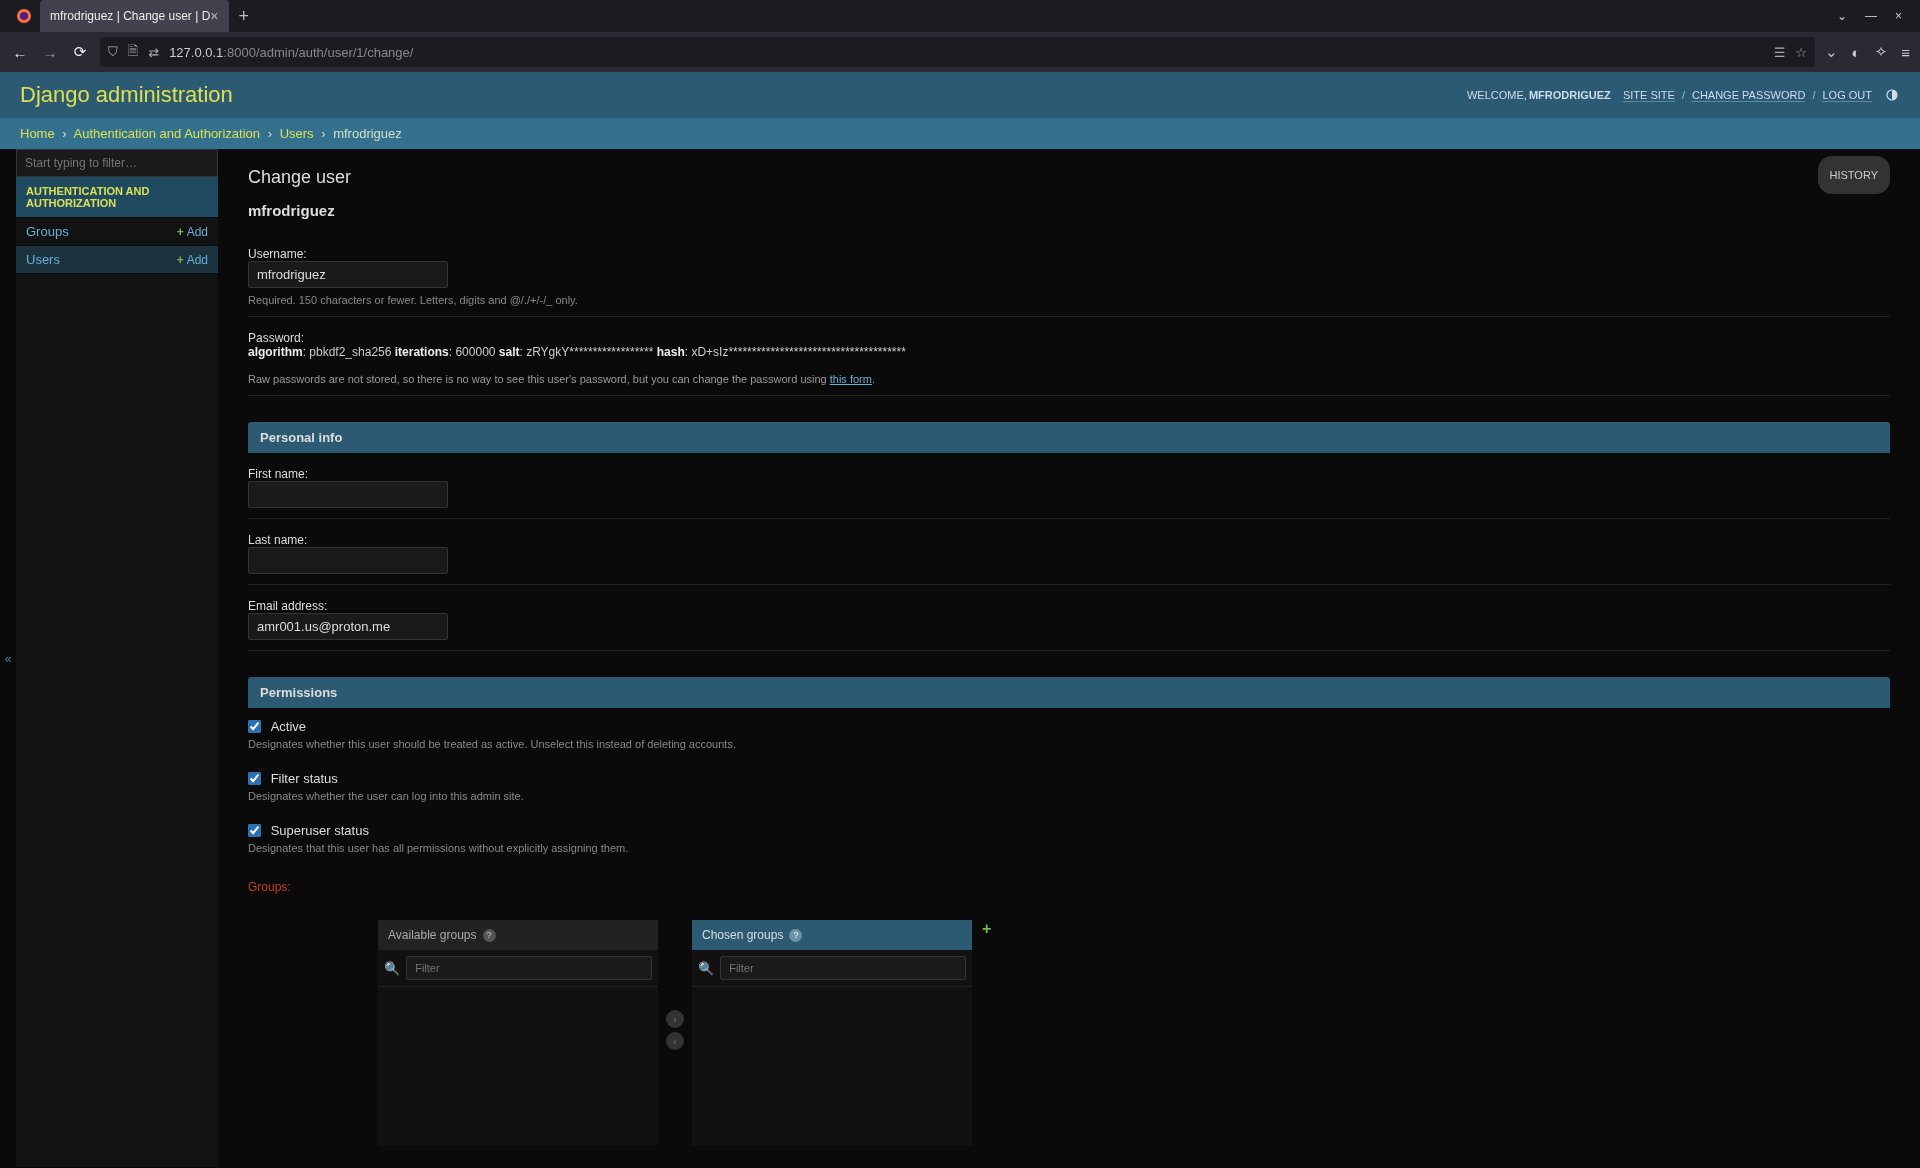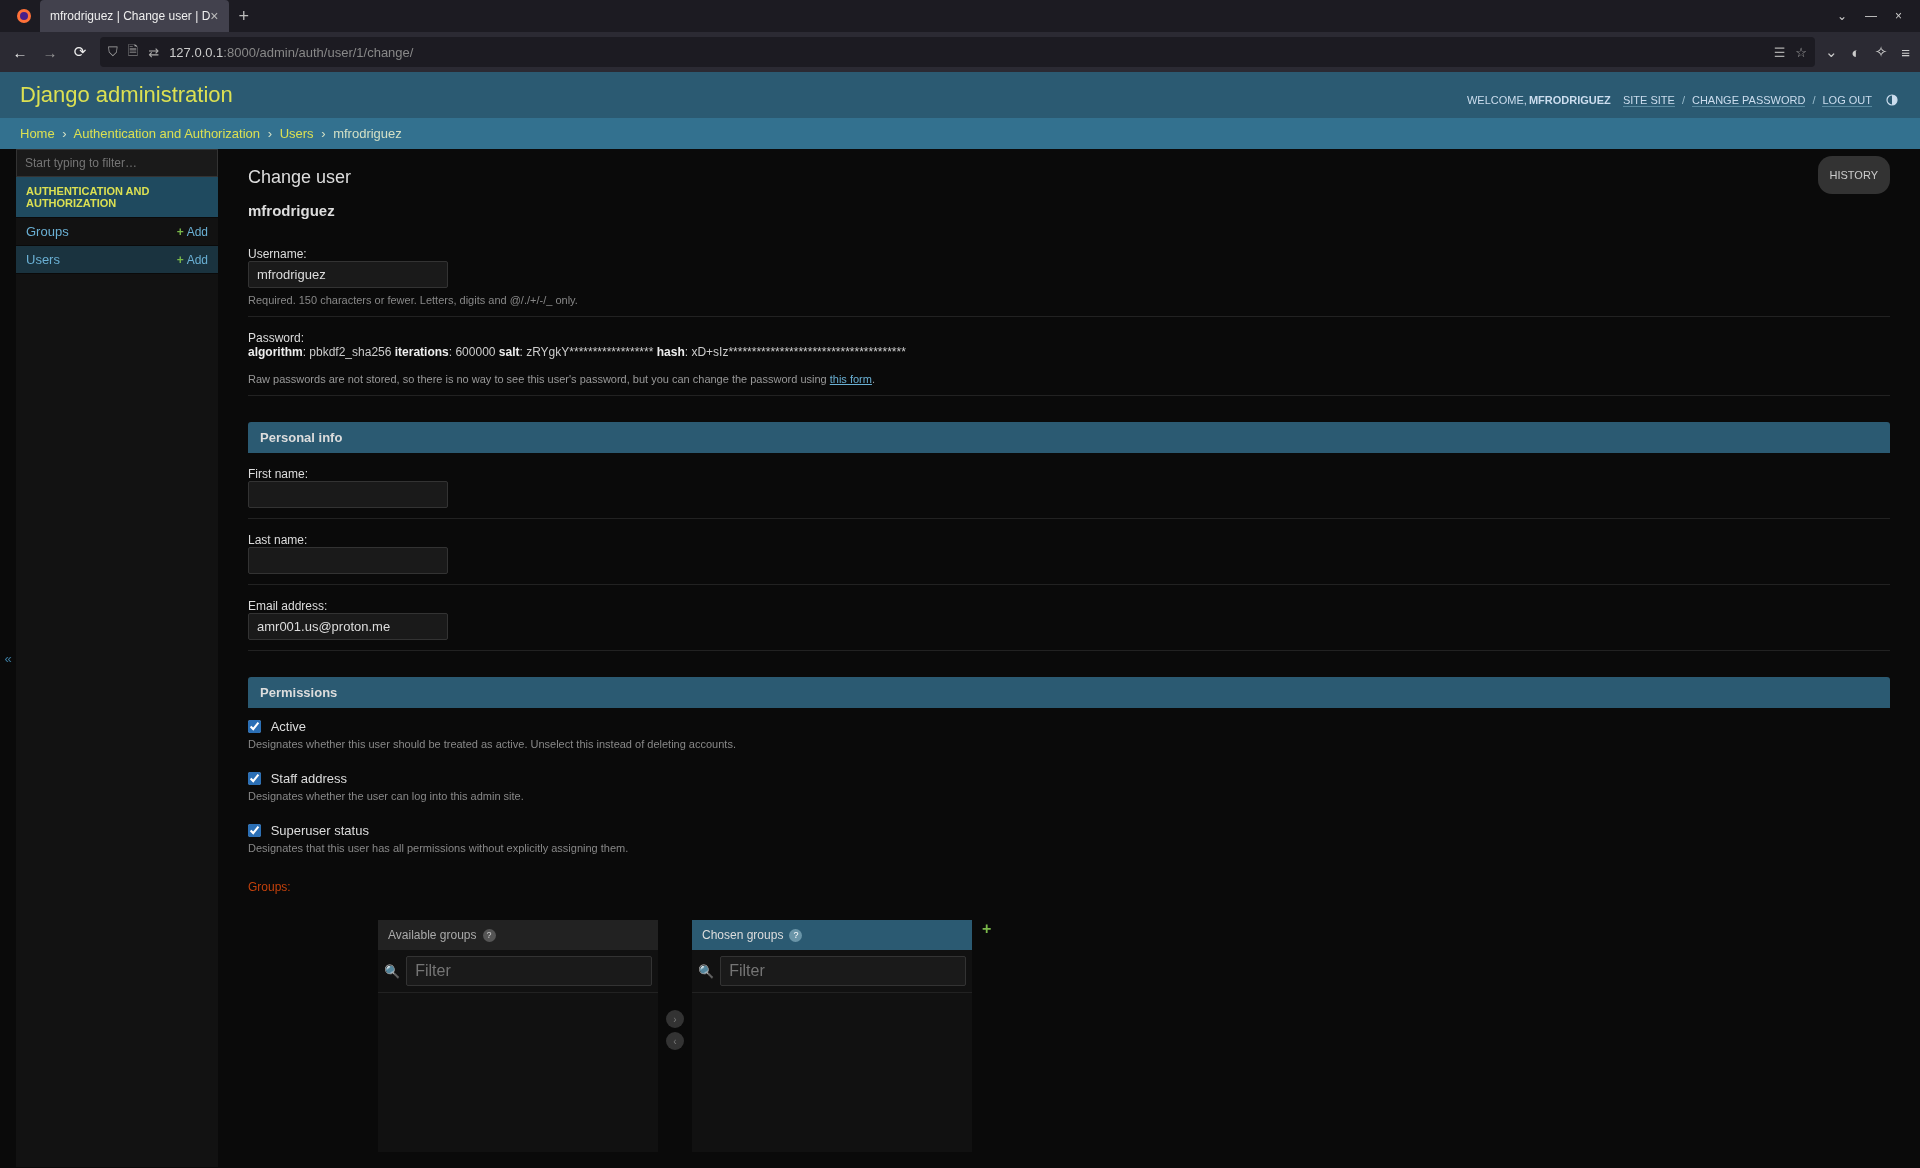--- a/index.html
+++ b/index.html
@@ -18,21 +18,21 @@
 .nav-bar { display: flex; align-items: center; height: 40px; padding: 0 10px; background: #2b2a33; gap: 10px; }
 .nav-bar .nav-btn { width: 20px; text-align: center; color: #999; font-size: 15px; }
 .nav-bar .nav-btn.enabled { color: #eee; }
 .url-bar { flex: 1; display: flex; align-items: center; background: #1c1b22; border-radius: 4px; height: 30px; padding: 0 8px; gap: 10px; color: #ccc; font-size: 13px; }
 .url-bar .icon { color: #aaa; font-size: 13px; }
 .url-text { flex: 1; }
 .url-text .dim { color: #888; }
 .right-icons { display: flex; gap: 14px; color: #ccc; font-size: 15px; align-items: center; }
 
 
-.dj-header { background: #2b5a72; display: flex; align-items: flex-end; padding: 10px 20px; }
+.dj-header { background: #2b5a72; display: flex; align-items: center; padding: 10px 20px; }
 .dj-title { color: #dce052; font-size: 22px; font-weight: 300; }
 .user-tools { margin-left: auto; font-size: 11px; color: #cde; display: flex; align-items: center; gap: 2px; }
 .user-tools a { color: #cde; text-decoration: none; border-bottom: 1px solid #5a8aa0; margin: 0 2px; }
 .user-tools .sep { margin: 0 3px; color: #9bc; }
 .theme-toggle { margin-left: 8px; }
 
 
 .breadcrumbs { background: #33718f; padding: 8px 20px; font-size: 13px; color: #d3e0c6; }
 .breadcrumbs a { color: #dce052; text-decoration: none; }
 .breadcrumbs .sep { margin: 0 4px; color: #d3e0c6; }
@@ -76,21 +76,21 @@
 .groups-row .label { width: 130px; font-size: 12px; color: #c2410c; padding-top: 4px; }
 .selector-wrap { display: flex; gap: 6px; align-items: flex-start; margin-top: 44px; }
 .selector { width: 280px; }
 .selector-header { padding: 8px 10px; font-size: 12px; display: flex; align-items: center; gap: 6px; }
 .selector.available .selector-header { background: #222; color: #aaa; }
 .selector.chosen .selector-header { background: #2b5a72; color: #ddd; }
 .help-icon { display: inline-flex; width: 13px; height: 13px; border-radius: 50%; background: #555; color: #ccc; font-size: 9px; align-items: center; justify-content: center; }
 .selector.chosen .help-icon { background: #6a95a8; color: #fff; }
 .selector-filter { display: flex; align-items: center; padding: 6px; gap: 6px; background: #111; }
 .selector-filter .search { color: #666; font-size: 13px; }
-.selector-filter input { flex: 1; background: #1a1a1a; border: 1px solid #333; color: #aaa; padding: 5px 8px; font-size: 16px; border-radius: 2px; }
+.selector-filter input { flex: 1; background: #1a1a1a; border: 1px solid #333; color: #aaa; padding: 5px 8px; font-size: 11px; border-radius: 2px; }
 .selector-list { height: 160px; background: #111; border-top: 1px solid #222; }
 .selector-controls { display: flex; flex-direction: column; justify-content: center; gap: 4px; padding: 0 2px; padding-top: 90px; }
 .selector-controls .ctrl { width: 18px; height: 18px; border-radius: 50%; background: #333; color: #777; display: flex; align-items: center; justify-content: center; font-size: 10px; }
 .add-related { color: #7ab84a; font-size: 16px; font-weight: bold; margin-left: 4px; align-self: flex-start; }
 
 svg { display: block; }
 </style>
 </head>
 <body>
 
@@ -227,21 +227,21 @@
     <div class="fieldset-title">Permissions</div>
 
     <div class="checkbox-row">
       <input type="checkbox" checked="" style="">
       <label>Active</label>
     </div>
     <div class="cb-help">Designates whether this user should be treated as active. Unselect this instead of deleting accounts.</div>
 
     <div class="checkbox-row">
       <input type="checkbox" checked="" style="">
-      <label>Staff address</label>
+      <label>Filter status</label>
     </div>
     <div class="cb-help">Designates whether the user can log into this admin site.</div>
 
     <div class="checkbox-row">
       <input type="checkbox" checked="" style="">
       <label>Superuser status</label>
     </div>
     <div class="cb-help">Designates that this user has all permissions without explicitly assigning them.</div>
 
     <div class="groups-row">

